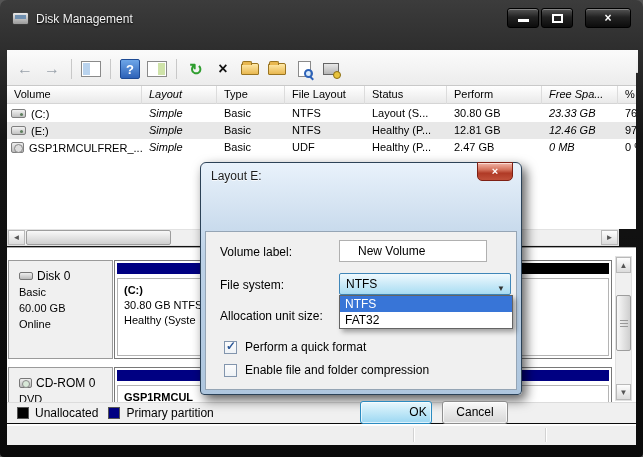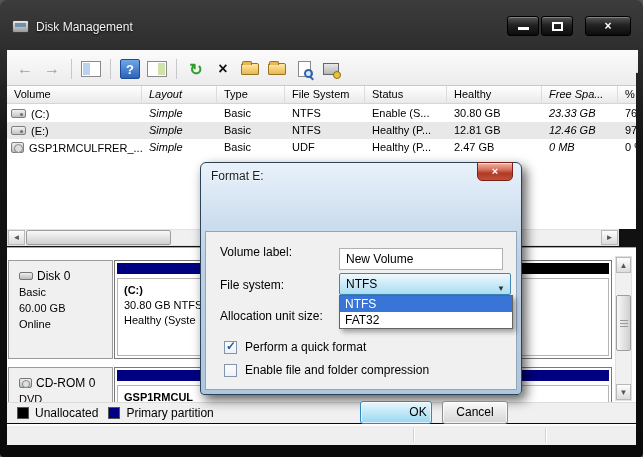--- a/index.html
+++ b/index.html
@@ -7,21 +7,21 @@
   body { font-family:"Liberation Sans", sans-serif; }
 
   .window {
     position:relative; width:643px; height:457px; margin:0 auto;
     background:linear-gradient(#3c3c3c,#141414 30%,#0a0a0a);
     border-radius:7px 7px 4px 4px; overflow:hidden;
     font-size:12px; color:#000;
   }
 
   
-  .titlebar { position:absolute; left:0; top:12px; width:100%; height:30px; }
+  .titlebar { position:absolute; left:0; top:4px; width:100%; height:30px; }
   .app-icon { position:absolute; left:12px; top:8px; width:17px; height:13px;
     background:linear-gradient(#e8e8e8,#9a9a9a); border:1px solid #3c3c3c; border-radius:2px; }
   .app-icon:after { content:""; position:absolute; left:2px; top:2px; right:2px; height:4px;
     background:#6f8faf; }
   .title-text { position:absolute; left:36px; top:8px; color:#f2f2f2; font-size:12px;
     text-shadow:0 1px 2px #000; }
   .winbtn { position:absolute; top:4px; height:20px; border:1px solid #000; border-radius:3px;
     background:linear-gradient(#555,#222 45%,#0c0c0c);
     box-shadow:inset 0 1px 0 rgba(255,255,255,.28); }
   .winbtn.min { right:104px; width:32px; }
@@ -151,22 +151,22 @@
   .dlg-title { position:absolute; left:0; top:0; right:0; height:26px; line-height:26px;
     padding-left:10px; font-size:12px; color:#1d1d1d; text-shadow:0 1px 0 rgba(255,255,255,.7); }
   .dlg-close { position:absolute; top:-1px; right:8px; width:36px; height:19px;
     background:linear-gradient(#f3b6a8,#d3705a 40%,#b03a26 60%,#c0503a);
     border:1px solid #7e2014; border-radius:0 0 5px 5px; color:#fff; text-align:center;
     font-size:11px; font-weight:bold; line-height:17px;
     box-shadow:inset 0 1px 0 rgba(255,255,255,.55); }
   .dlg-body { position:absolute; left:4px; right:4px; top:26px; bottom:4px; background:#f0f0f0;
     border:1px solid #95a5b5;margin-top:42px; }
   .dlg-label { position:absolute; font-size:12px; }
-  .dlg-input { position:absolute; left:133px; top:16px; width:164px; height:22px; background:#fff;
-    border:1px solid #b0b0b0; font-size:12px; padding-left:6px; line-height:20px; }
+  .dlg-input { position:absolute; left:133px; top:8px; width:148px; height:22px; background:#fff;
+    border:1px solid #b0b0b0; font-size:12px; padding-left:18px; line-height:20px; }
   .combo { position:absolute; left:133px; top:41px; width:172px; height:22px;
     background:linear-gradient(#f0f9fe,#cbeaf8 50%,#a9ddf3); border:1px solid #3f86b8;
     border-radius:2px; font-size:12px; line-height:20px; padding-left:6px; }
   .combo .arrow { position:absolute; right:5px; top:5px; font-size:8px; color:#333; }
   .droplist { position:absolute; left:133px; top:63px; width:174px; background:#fff;
     border:1px solid #646464; box-shadow:3px 3px 5px rgba(0,0,0,.35); z-index:5; }
   .opt { height:16px; line-height:16px; padding-left:5px; font-size:12px; }
   .opt.sel { background:#3875d7; color:#fff; }
   .chk-row { position:absolute; left:18px; display:flex; align-items:center; gap:8px; }
   .chk-box { width:13px; height:13px; background:linear-gradient(#fcfcfc,#eef2f6);
@@ -232,36 +232,36 @@
       <div class="pc"></div>
       <div class="gear"></div>
       </div>
   </div>
 
   <div class="vlist">
     <div class="vhead">
       <div class="hcell c0">Volume</div>
       <div class="hcell c1">Layout</div>
       <div class="hcell c2">Type</div>
-      <div class="hcell c3">File System</div>
+      <div class="hcell c3">File Layout</div>
       <div class="hcell c4">Status</div>
-      <div class="hcell c5">Healthy</div>
+      <div class="hcell c5">Perform</div>
       <div class="hcell c6">Free Spa...</div>
       <div class="hcell c7">% F</div>
     </div>
 
     <div class="vrow" style="top:19px;">
       <div class="cell c0 vol-cell">
         <span class="drive-ico"></span>
         <span>(C:)</span>
         </div>
       <div class="cell c1">Simple</div>
       <div class="cell c2">Basic</div>
       <div class="cell c3">NTFS</div>
-      <div class="cell c4">Enable (S...</div>
+      <div class="cell c4">Layout (S...</div>
       <div class="cell c5">30.80 GB</div>
       <div class="cell c6">23.33 GB</div>
       <div class="cell c7">76</div>
     </div>
 
     <div class="vrow selected" style="top:36px;">
       <div class="cell c0 vol-cell">
         <span class="drive-ico"></span>
         <span>(E:)</span>
         </div>
@@ -360,21 +360,21 @@
       <span>Primary partition</span>
     </div>
   </div>
 
   <div class="statusbar">
     <div class="sb-sep" style="left:406px;"></div>
     <div class="sb-sep" style="left:538px;"></div>
   </div>
 
   <div class="dialog">
-    <div class="dlg-title">Format E:</div>
+    <div class="dlg-title">Layout E:</div>
     <div class="dlg-close">×</div>
 
     <div class="dlg-body">
       <div class="dlg-label" style="left:14px; top:13px;">Volume label:</div>
       <div class="dlg-input">New Volume</div>
 
       <div class="dlg-label" style="left:14px; top:46px;">File system:</div>
       <div class="combo">
         <span>NTFS</span>
         <span class="arrow">▼</span>

